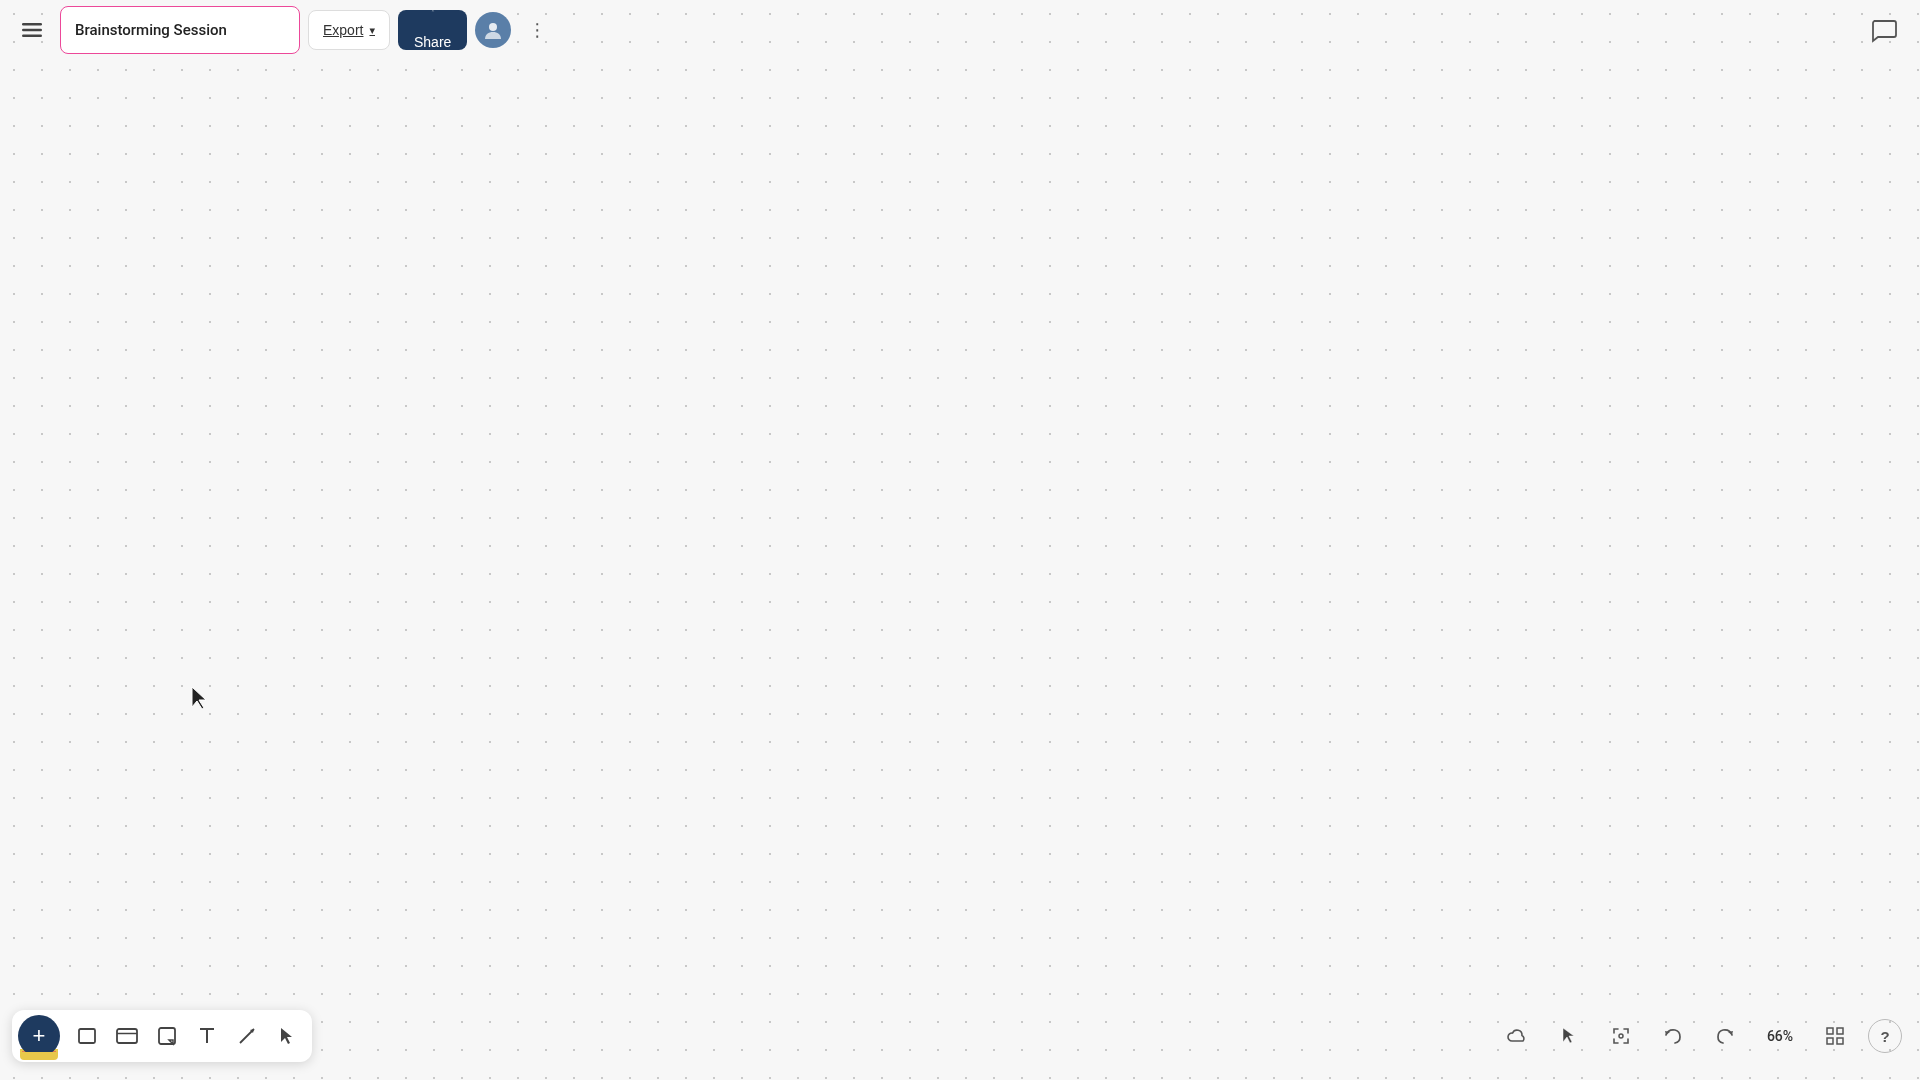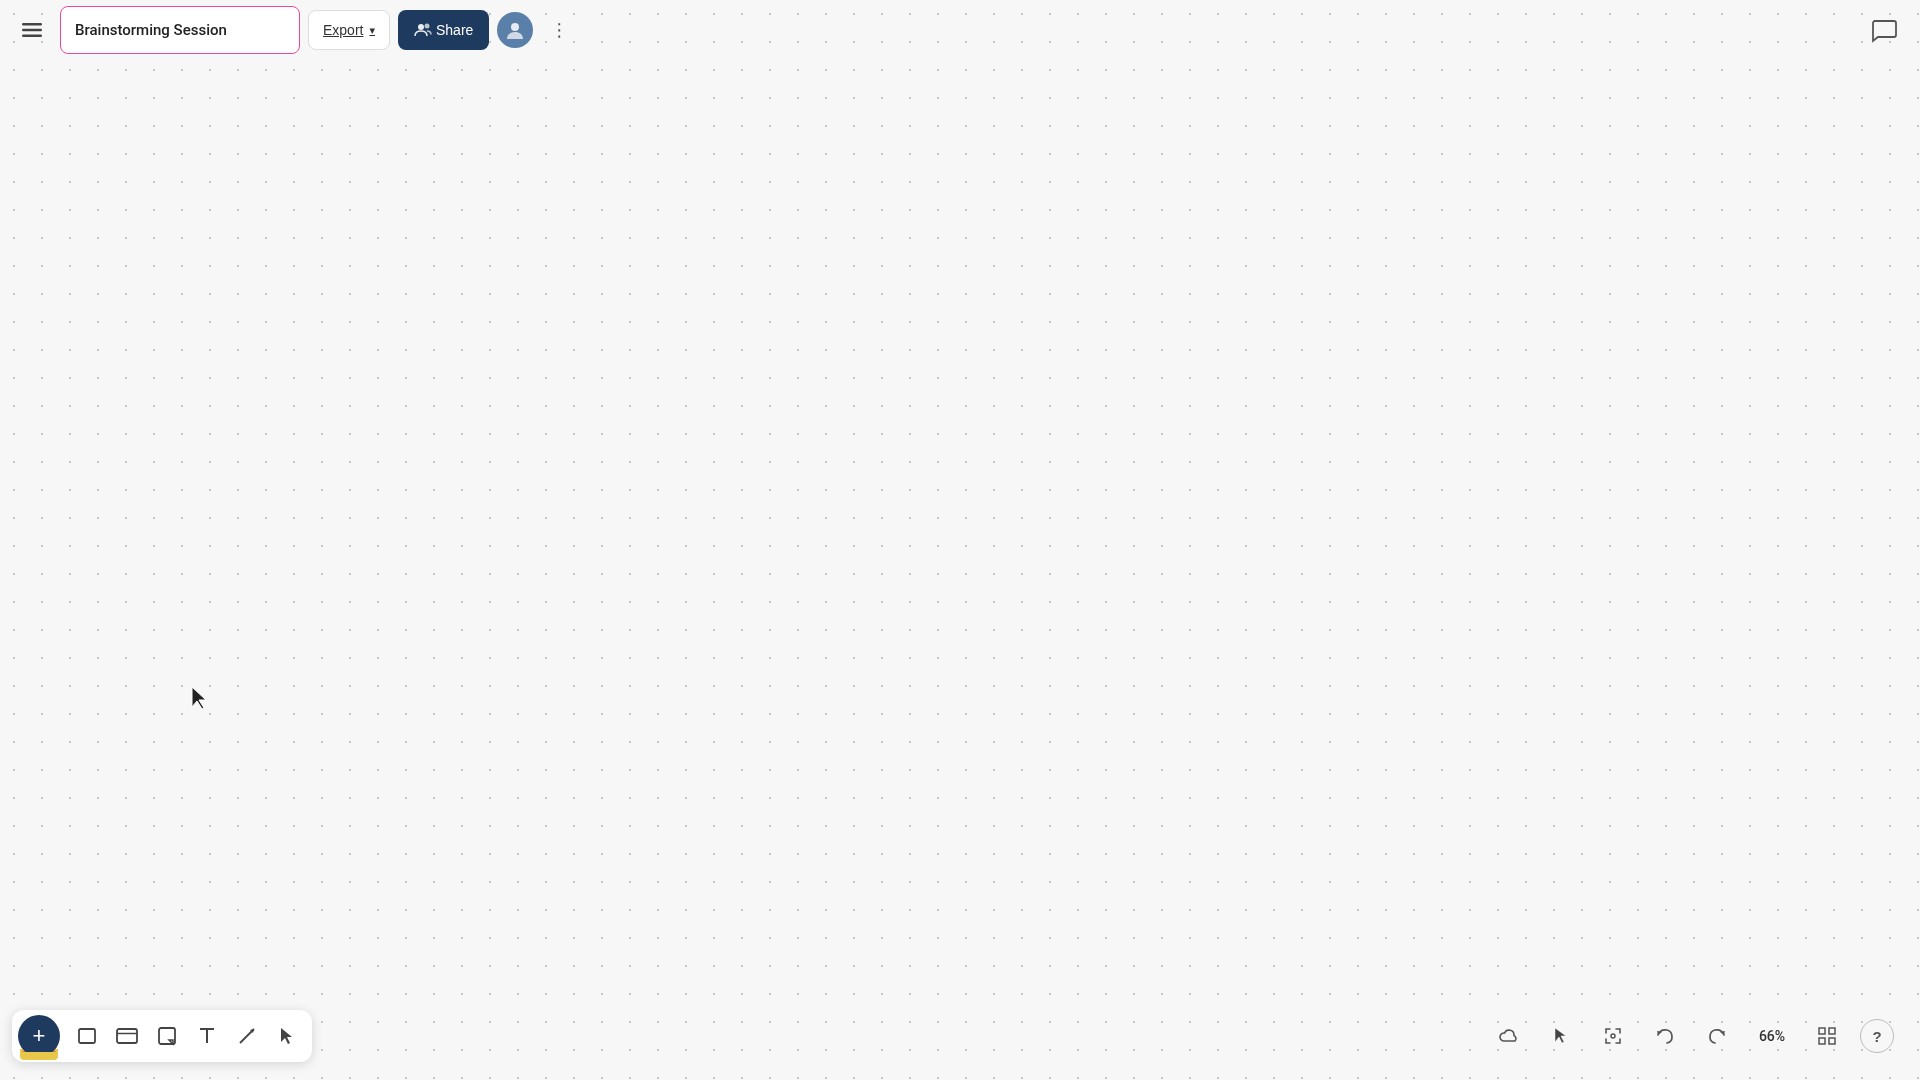--- a/index.html
+++ b/index.html
@@ -90,21 +90,22 @@
       padding: 0 16px;
       border: none;
       border-radius: 8px;
       background: #1e3a5f;
       color: white;
       font-size: 14px;
       font-weight: 500;
       cursor: pointer;
       display: flex;
       align-items: center;
-      gap: 4px;
+      gap: 22px;
+      flex-direction: column;
     }
 
     .avatar {
       width: 36px;
       height: 36px;
       border-radius: 50%;
       background: #5a7fa8;
       overflow: hidden;
       cursor: pointer;
       display: flex;
@@ -202,21 +203,21 @@
       align-items: center;
       justify-content: center;
       color: #444;
       font-size: 16px;
     }
 
     
     .bottom-right-controls {
       position: absolute;
       bottom: 18px;
-      right: 26px;
+      right: 18px;
       height: 52px;
       display: flex;
       align-items: center;
       gap: 14px;
       z-index: 100;
     }
 
     .bottom-right-btn {
       width: 38px;
       height: 38px;

